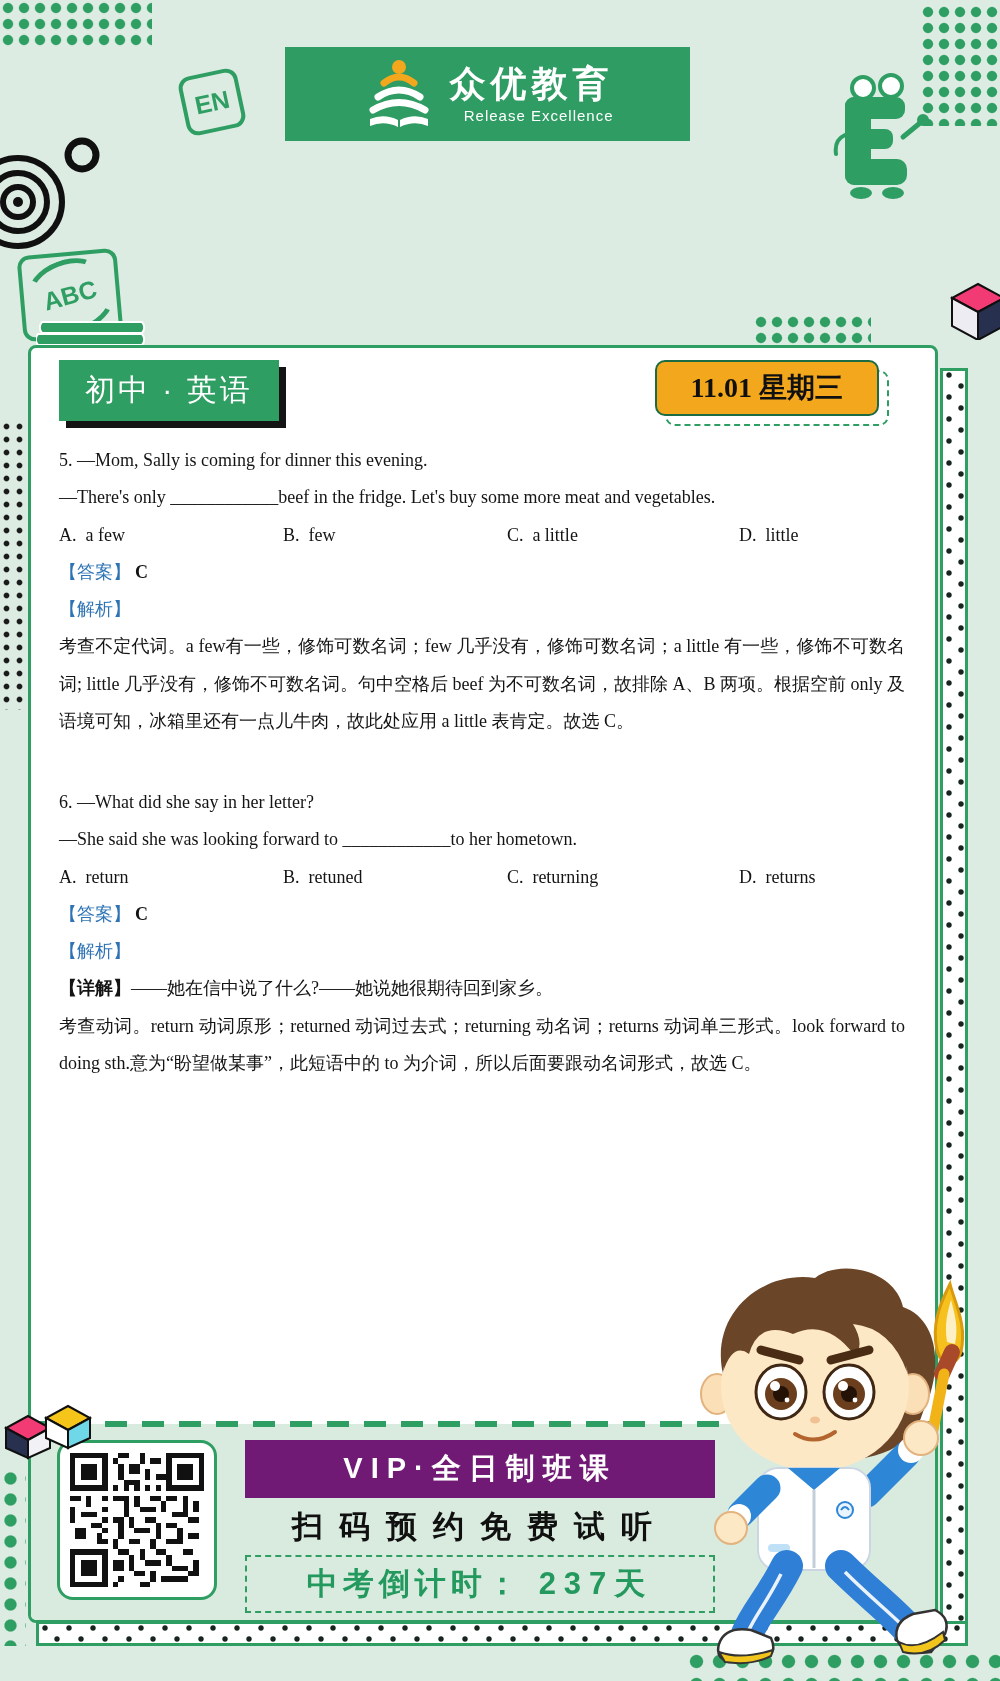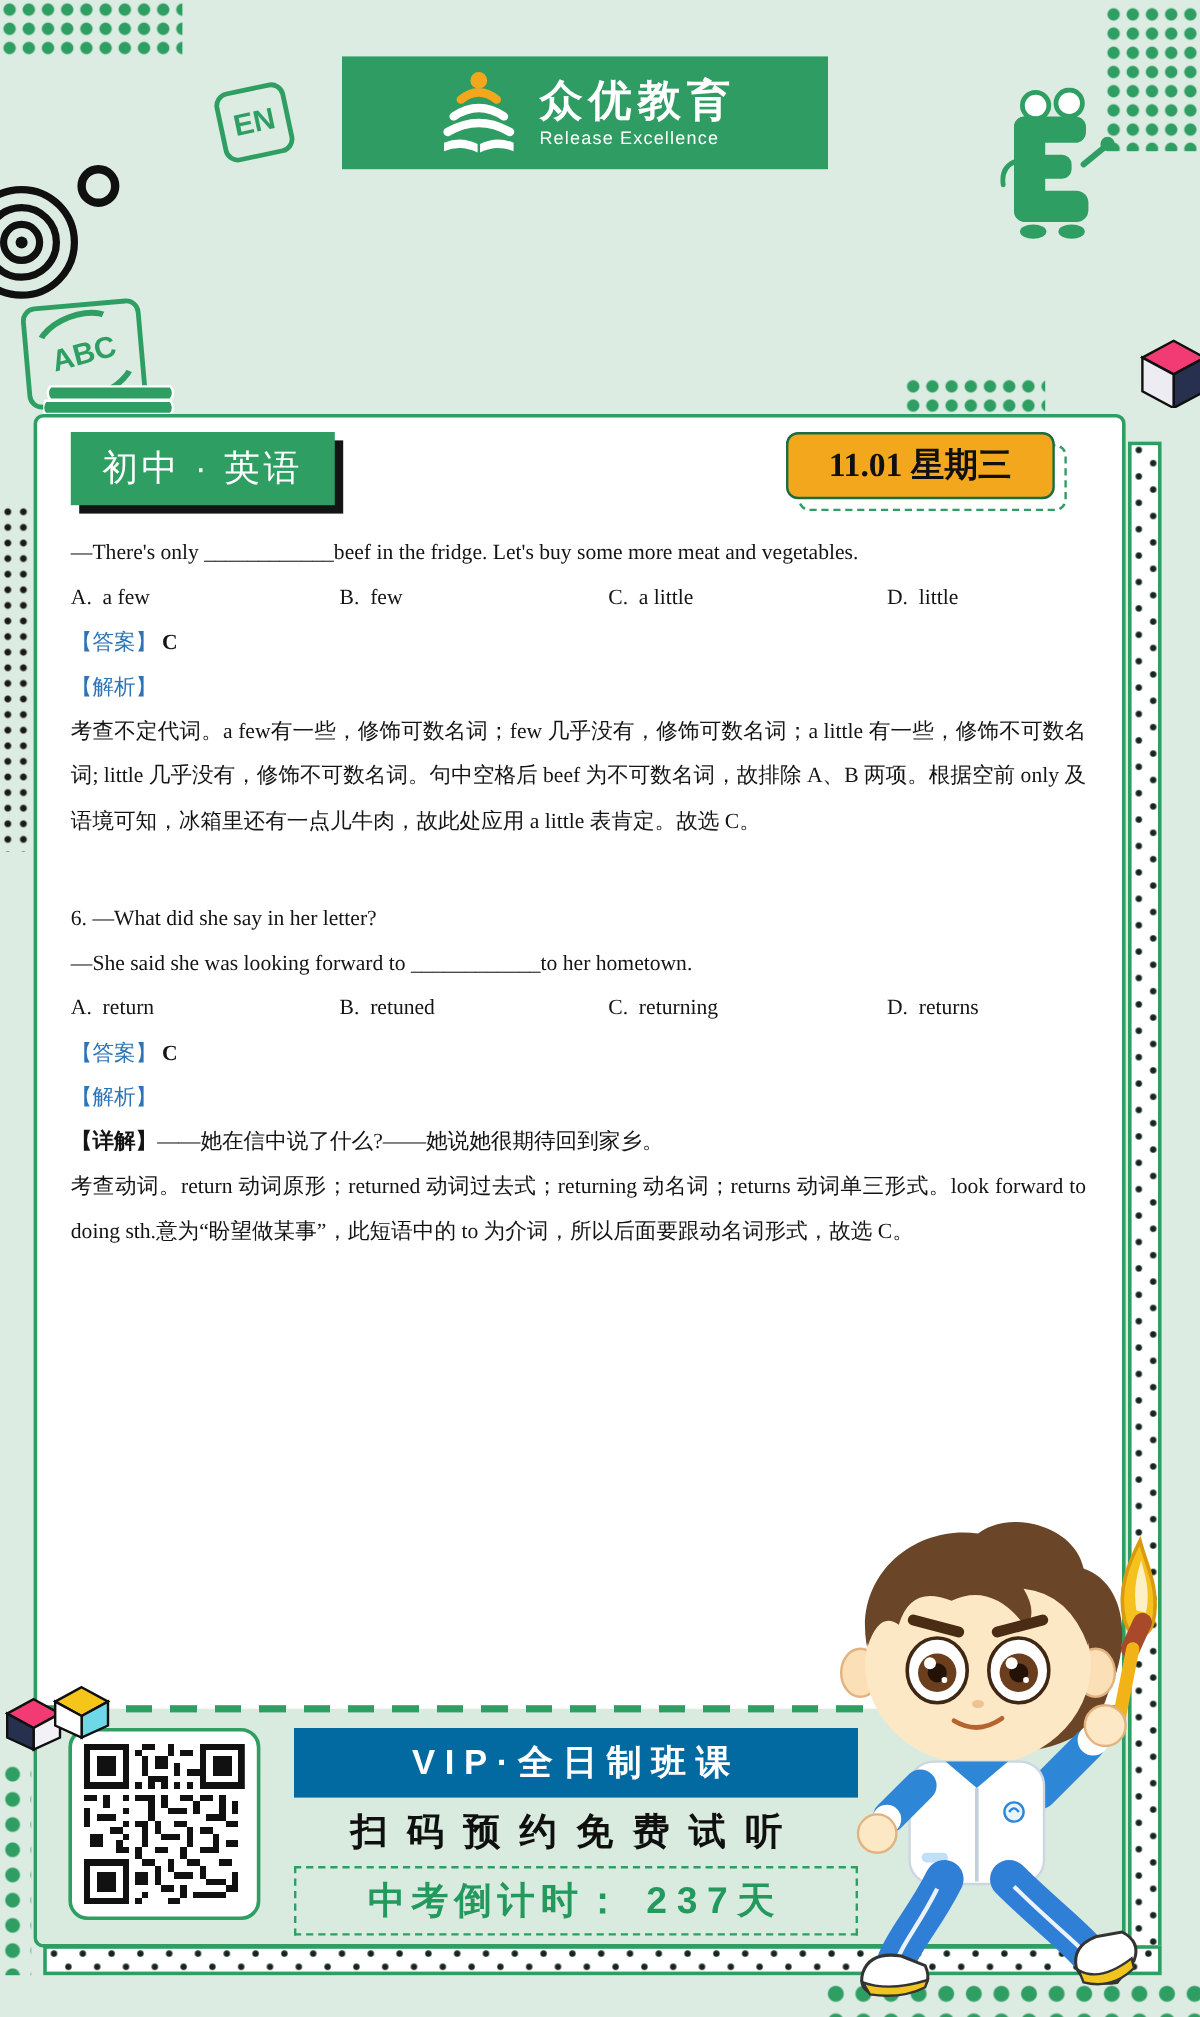--- a/index.html
+++ b/index.html
@@ -11,21 +11,21 @@
         background-size:var(--s,16px) var(--s,16px);}
 
   
   .strip{position:absolute;background-color:#fff;border:3px solid #2f9e63;box-sizing:border-box;z-index:1;
          background-image:radial-gradient(circle,#17251c 2.2px,transparent 3.2px),radial-gradient(circle,#17251c 2.2px,transparent 3.2px);
          background-size:24px 22px,24px 22px;background-position:6px 4px,18px 15px;}
 
   
   .brand{position:absolute;left:285px;top:47px;width:405px;height:94px;background:#2f9c63;z-index:2;
          display:flex;align-items:center;justify-content:center;gap:14px;}
-  .brand-txt{display:flex;flex-direction:column;align-items:flex-start;}
+  .brand-txt{display:flex;flex-direction:column;align-items:flex-end;}
   .brand-name{color:#fff;font-weight:bold;font-size:36px;letter-spacing:5px;line-height:1.1;}
   .brand-tag{color:#fff;font-size:15px;letter-spacing:1px;margin-top:3px;}
 
   
   .title{position:absolute;left:0;top:166px;width:100%;text-align:center;z-index:2;
          font-weight:900;font-size:84px;letter-spacing:3px;word-spacing:26px;color:#2f9e63;
          text-shadow:3px 3px 0 #e9f6ee,6px 6px 0 rgba(47,158,99,.28);}
 
   
   .en-tag{position:absolute;left:182px;top:72px;width:52px;height:52px;border:4px solid #2f9e63;border-radius:12px;
@@ -63,21 +63,21 @@
   .expl{text-align:justify;}
   .qblock2{margin-top:44px;}
 
   
   .cfooter{position:relative;height:196px;background:#d9ebdf;border-radius:0 0 6px 6px;}
   .cfooter::before{content:"";position:absolute;left:0;right:0;top:-3px;height:6px;
         background:repeating-linear-gradient(90deg,#2f9e63 0 22px,transparent 22px 37px);}
   .qr{position:absolute;left:26px;top:16px;width:160px;height:160px;background:#fff;border:3px solid #2f9e63;
         border-radius:16px;padding:10px;box-sizing:border-box;}
   .fright{position:absolute;left:214px;top:16px;width:470px;}
-  .vip{background:#0369a1;color:#fff;text-align:center;font-weight:bold;font-size:29px;letter-spacing:8px;padding:9px 0;}
+  .vip{background:#701a75;color:#fff;text-align:center;font-weight:bold;font-size:29px;letter-spacing:8px;padding:9px 0;}
   .scan{color:#101010;text-align:center;font-weight:900;font-size:31px;letter-spacing:16px;margin:8px 0 7px;white-space:nowrap;}
   .count{border:2px dashed #2f9e63;text-align:center;font-weight:900;font-size:31px;color:#23995e;
         padding:6px 0;letter-spacing:5px;background:transparent;}
   .count .val{margin-left:16px;letter-spacing:8px;}
 
   .abs{position:absolute;}
 </style>
 </head>
 <body>
 
@@ -166,20 +166,21 @@
       <div class="subject-badge">初中 · 英语</div>
       <div class="date-wrap">
         <div class="date-shadow"></div>
         <div class="date-badge">11.01 星期三</div>
       </div>
     </div>
 
     <div class="qarea">
 
       <div>
+        <p>5. —Mom, Sally is coming for dinner this evening.</p>
         <p>—There's only ____________beef in the fridge. Let's buy some more meat and vegetables.</p>
         <div class="opts">
           <span>A.  a few</span>
           <span>B.  few</span>
           <span>C.  a little</span>
           <span>D.  little</span>
         </div>
         <p><span class="blue">【答案】</span><span class="ans">C</span></p>
         <p><span class="blue">【解析】</span></p>
         <p class="expl">考查不定代词。a few有一些，修饰可数名词；few 几乎没有，修饰可数名词；a little 有一些，修饰不可数名词; little 几乎没有，修饰不可数名词。句中空格后 beef 为不可数名词，故排除 A、B 两项。根据空前 only 及语境可知，冰箱里还有一点儿牛肉，故此处应用 a little 表肯定。故选 C。</p>

